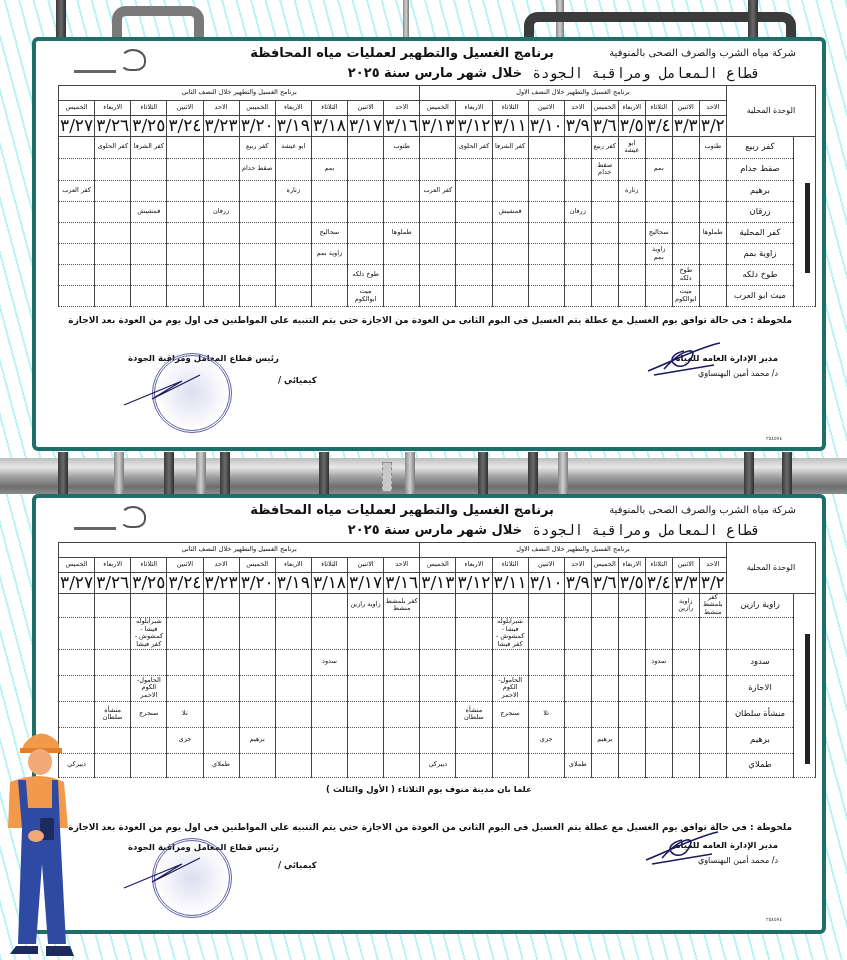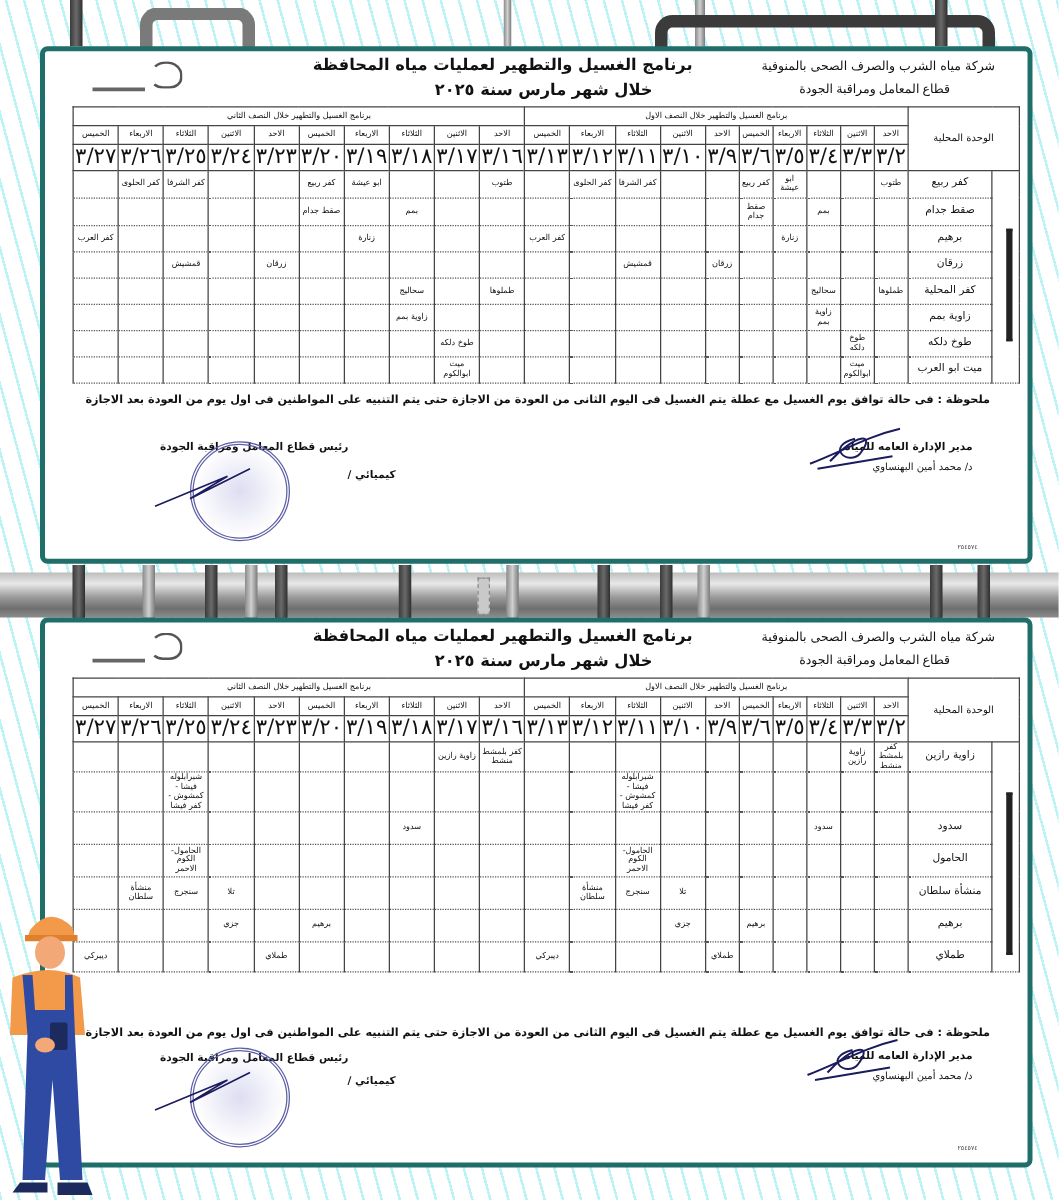--- a/index.html
+++ b/index.html
@@ -40,21 +40,21 @@
     border-radius: 6px;
   }
   .card.c1 { top: 37px; height: 414px; }
   .card.c2 { top: 494px; height: 440px; }
 
   .doc { position: absolute; inset: 0; direction: rtl; color: #111; }
   .company {
     position: absolute; right: 26px; top: 6px; font-size: 10px; font-family: "DejaVu Serif", serif;
   }
   .dept {
-    position: absolute; right: 62px; top: 24px; font-size: 10px; font-family: Liberation Serif, serif;
+    position: absolute; right: 62px; top: 24px; font-size: 14px; font-family: Liberation Mono, monospace;
   }
   .title {
     position: absolute; right: 268px; top: 4px; font-size: 13px; font-weight: bold;
   }
   .subtitle {
     position: absolute; right: 300px; top: 24px; font-size: 13px; font-weight: bold;
   }
   .logo {
     position: absolute; left: 38px; top: 8px; width: 72px; height: 24px;
   }
@@ -580,21 +580,21 @@
             <td>سدود</td>
             <td></td>
             <td></td>
             <td></td>
             <td></td>
             <td></td>
             <td></td>
             <td></td>
           </tr>
           <tr class="body-row" style="height:26px">
-            <td class="unit-name">الحامول</td>
+            <td class="unit-name">الاجازة</td>
             <td></td>
             <td></td>
             <td></td>
             <td></td>
             <td></td>
             <td></td>
             <td></td>
             <td>الحامول- الكوم الاحمر</td>
             <td></td>
             <td></td>
@@ -674,20 +674,21 @@
             <td></td>
             <td>طملاي</td>
             <td></td>
             <td></td>
             <td></td>
             <td>ديبركي</td>
           </tr>
         </tbody>
       </table>
 
+    <div class="note-bold" style="top:286px;">علما بان مدينة منوف يوم الثلاثاء ( الأول والثالث )</div>
     <div class="note" style="top:324px;">ملحوظة : فى حالة توافق يوم الغسيل مع عطلة يتم الغسيل فى اليوم الثانى من العودة من الاجازة حتى يتم التنبيه على المواطنين فى اول يوم من العودة بعد الاجازة</div>
 
     <div class="sig-right" style="top:342px;">
       <div>مدير الإدارة العامه للمياه</div>
       <div class="name">د/ محمد أمين البهنساوي</div>
     </div>
     <svg class="scribble" style="right:100px;top:332px;" viewBox="0 0 80 36">
         <path d="M4 30 C30 20 50 8 76 2 M20 28 C40 6 58 4 44 22 C34 32 16 16 40 10 M10 34 L70 24" stroke="#1b1b5e" stroke-width="1.6" fill="none"></path>
       </svg>
 

